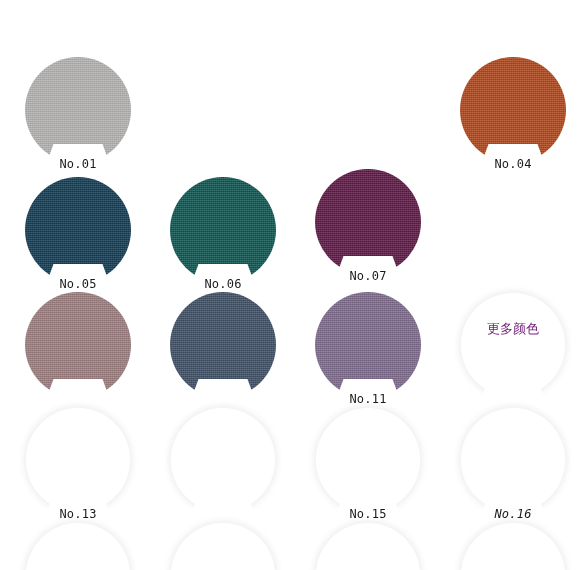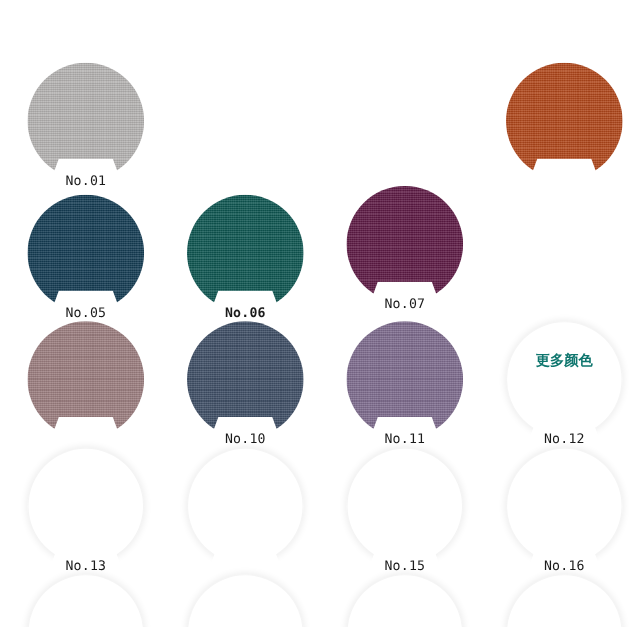--- a/index.html
+++ b/index.html
@@ -96,92 +96,91 @@
 
   
   .coming-soon {
     position: absolute;
     left: 0;
     right: 0;
     top: 27px;
     text-align: center;
     font-family: "DejaVu Sans", "Liberation Sans", sans-serif;
     font-size: 13px;
-    font-weight: 700;
+    font-weight: 400;
     line-height: 19px;
-    color: #0f766e;
+    color: #701a75;
     white-space: nowrap;
   }
   .coming-soon span { display: block; }
 </style>
 </head>
 <body>
 
 <div id="swatch-grid" style="background: rgb(255, 255, 255);">
     <div class="swatch" style="left: 22px; top: 20px;">
       <div class="disc" style="background-color: rgb(180, 178, 177);"></div>
       <div class="notch"></div>
       <div class="swatch-label">No.01</div>
     </div>
     <div class="swatch" style="left: 457px; top: 20px;">
       <div class="disc" style="background-color: rgb(176, 71, 27);"></div>
       <div class="notch"></div>
+      <div class="swatch-label">No.04</div>
     </div>
     <div class="swatch" style="left: 22px; top: 140px;">
       <div class="disc" style="background-color: rgb(20, 60, 83);"></div>
       <div class="notch"></div>
       <div class="swatch-label">No.05</div>
     </div>
-    <div class="swatch" style="left: 167px; top: 140px; font-weight: bold;">
+    <div class="swatch" style="left: 167px; top: 140px;">
       <div class="disc" style="background-color: rgb(14, 86, 81);"></div>
       <div class="notch"></div>
       <div class="swatch-label">No.06</div>
     </div>
     <div class="swatch" style="left: 312px; top: 132px;">
       <div class="disc" style="background-color: rgb(93, 26, 68);"></div>
       <div class="notch"></div>
       <div class="swatch-label">No.07</div>
     </div>
     <div class="swatch" style="left: 22px; top: 255px;">
       <div class="disc" style="background-color: rgb(156, 126, 128);"></div>
       <div class="notch"></div>
     </div>
     <div class="swatch" style="left: 167px; top: 255px;">
       <div class="disc" style="background-color: rgb(64, 80, 103);"></div>
       <div class="notch"></div>
-      <div class="swatch-label">No.10</div>
     </div>
     <div class="swatch" style="left: 312px; top: 255px;">
       <div class="disc" style="background-color: rgb(126, 108, 142);"></div>
       <div class="notch"></div>
       <div class="swatch-label">No.11</div>
     </div>
     <div class="swatch is-empty" style="left: 457px; top: 255px;">
       <div class="disc"></div>
       <div class="coming-soon">
         <span>更多颜色</span>
       </div>
       <div class="notch"></div>
-      <div class="swatch-label">No.12</div>
     </div>
     <div class="swatch is-empty" style="left: 22px; top: 370px;">
       <div class="disc"></div>
       <div class="notch"></div>
       <div class="swatch-label">No.13</div>
     </div>
     <div class="swatch is-empty" style="left: 167px; top: 370px;">
       <div class="disc"></div>
       <div class="notch"></div>
     </div>
     <div class="swatch is-empty" style="left: 312px; top: 370px;">
       <div class="disc"></div>
       <div class="notch"></div>
       <div class="swatch-label">No.15</div>
     </div>
-    <div class="swatch is-empty" style="left: 457px; top: 370px;">
+    <div class="swatch is-empty" style="left: 457px; top: 370px; font-style: italic;">
       <div class="disc"></div>
       <div class="notch"></div>
       <div class="swatch-label">No.16</div>
     </div>
     <div class="swatch is-empty" style="left: 22px; top: 485px;">
       <div class="disc"></div>
     </div>
     <div class="swatch is-empty" style="left: 167px; top: 485px;">
       <div class="disc"></div>
     </div>

